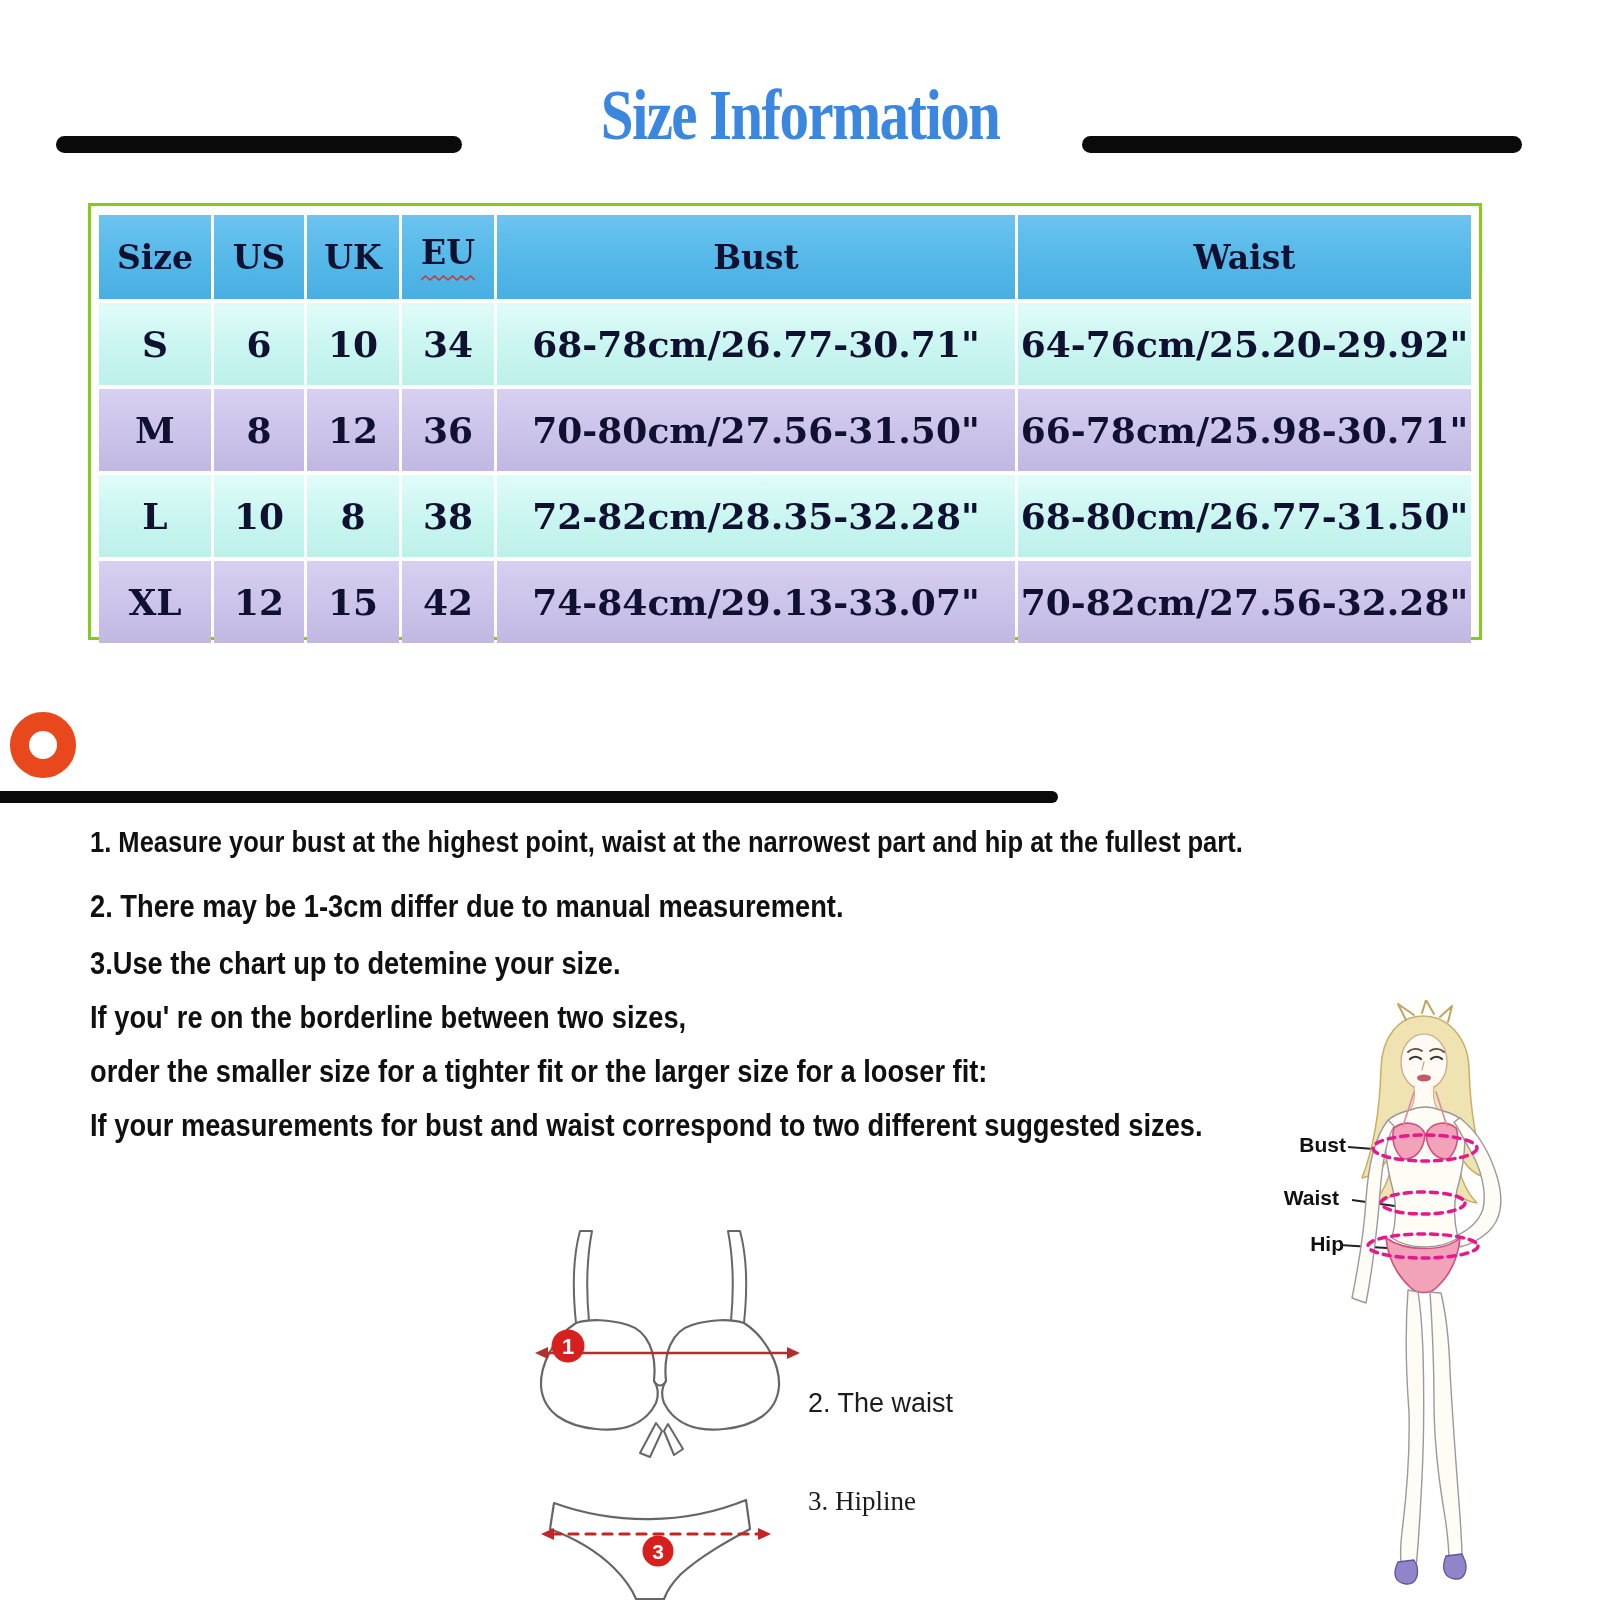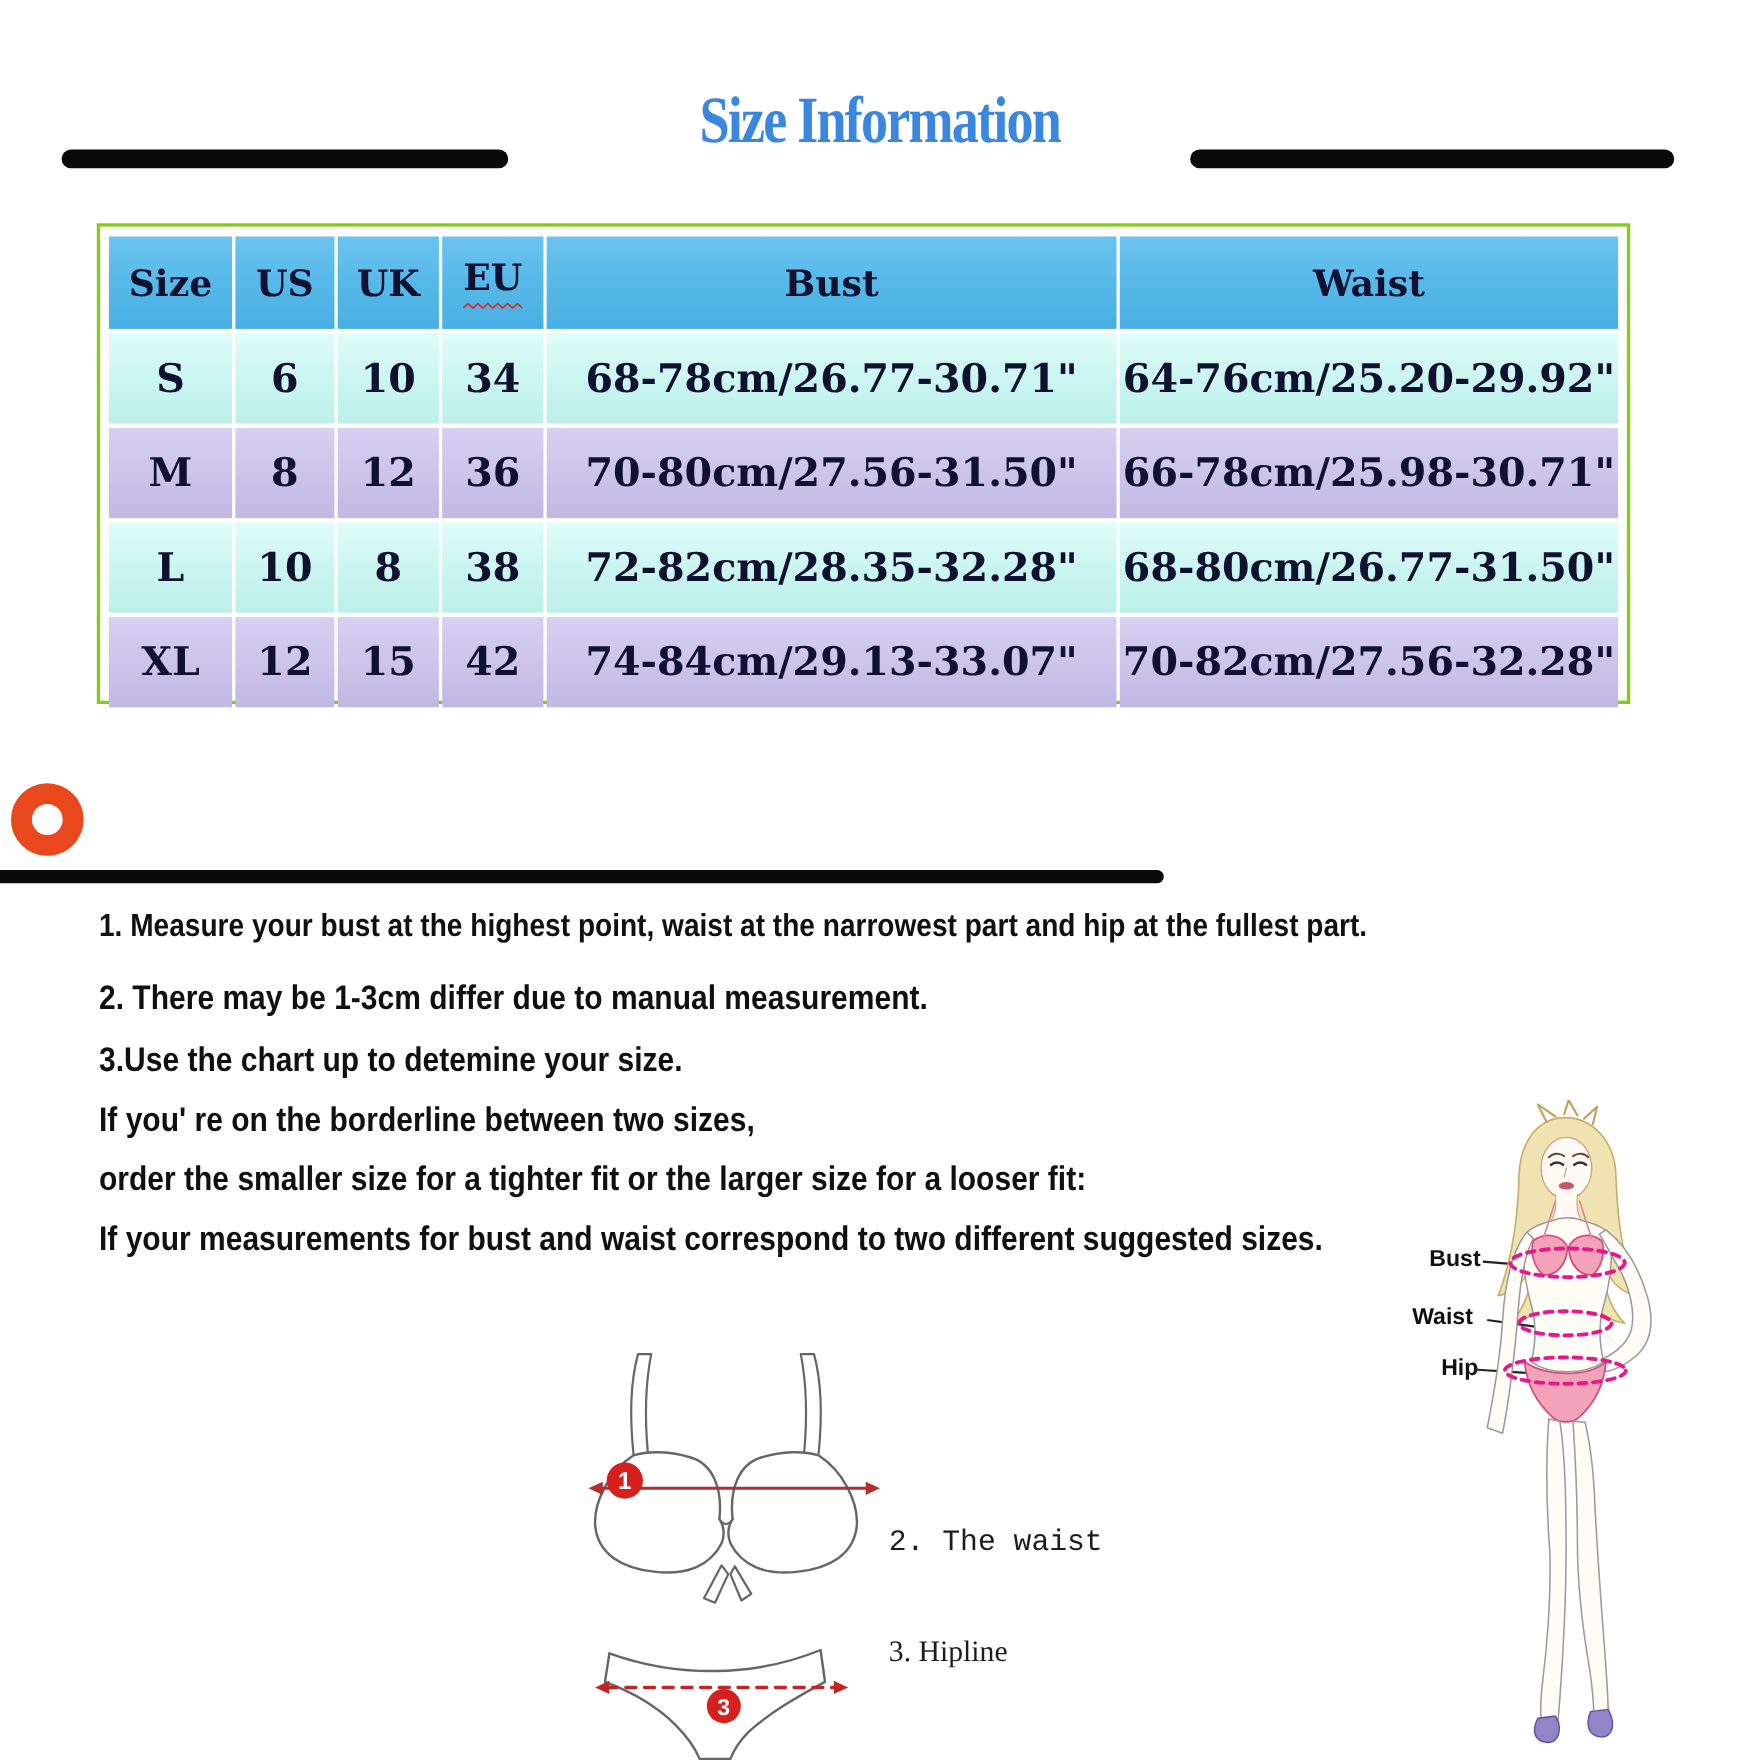--- a/index.html
+++ b/index.html
@@ -1,21 +1,21 @@
 <!DOCTYPE html>
 <html><head>
 <meta charset="utf-8">
 <style>
   html,body{margin:0;padding:0;background:#ffffff;}
   .canvas{position:relative;width:1600px;height:1600px;background:#ffffff;overflow:hidden;
           font-family:"Liberation Sans",sans-serif;}
 
   
   .title{position:absolute;left:0;top:78px;width:1600px;text-align:center;margin:0;
-         font-family:"Liberation Serif",serif;font-weight:bold;font-size:60px;line-height:1.05;
+         font-family:"Liberation Serif",serif;font-weight:bold;font-size:72px;line-height:1.05;
          color:#3b87e0;}
   .title .squish{display:inline-block;transform:scaleX(0.82);letter-spacing:-2px;}
   .bar{position:absolute;top:136px;height:17px;background:#0a0a0a;border-radius:9px;}
   .bar-left{left:56px;width:406px;}
   .bar-right{left:1082px;width:440px;}
 
   
   .table-wrap{position:absolute;left:88px;top:203px;width:1394px;height:437px;box-sizing:border-box;
               background:#fdfdfd;border:3px solid #84cc16;padding:5px;}
   table.size{width:100%;border-collapse:separate;border-spacing:3px 4px;table-layout:fixed;}
@@ -41,21 +41,21 @@
          white-space:nowrap;transform:scaleX(0.88);transform-origin:left center;}
 
   
   .fig-label{position:absolute;width:106px;text-align:right;font-weight:bold;font-size:21px;color:#101010;}
   .lbl-bust{left:1240px;top:1133px;}
   .lbl-waist{left:1233px;top:1186px;}
   .lbl-hip{left:1238px;top:1232px;}
 
   
   .legend-item{position:absolute;left:808px;font-size:27px;color:#1c1c1c;white-space:nowrap;}
-  .leg-0{top:1331px;} .leg-1{top:1388px;font-family:Liberation Mono, monospace;} .leg-2{top:1486px;font-family:Liberation Serif, serif;}
+  .leg-0{top:1331px;} .leg-1{top:1388px;} .leg-2{top:1486px;font-family:Liberation Serif, serif;}
 
   svg{position:absolute;}
   .svg-woman{left:1310px;top:1000px;width:235px;height:600px;}
   .svg-pointers{left:1340px;top:1130px;width:90px;height:130px;}
   .svg-bra{left:510px;top:1225px;width:300px;height:235px;}
   .svg-panty{left:520px;top:1495px;width:260px;height:110px;}
 </style>
 </head>
 <body>
 

